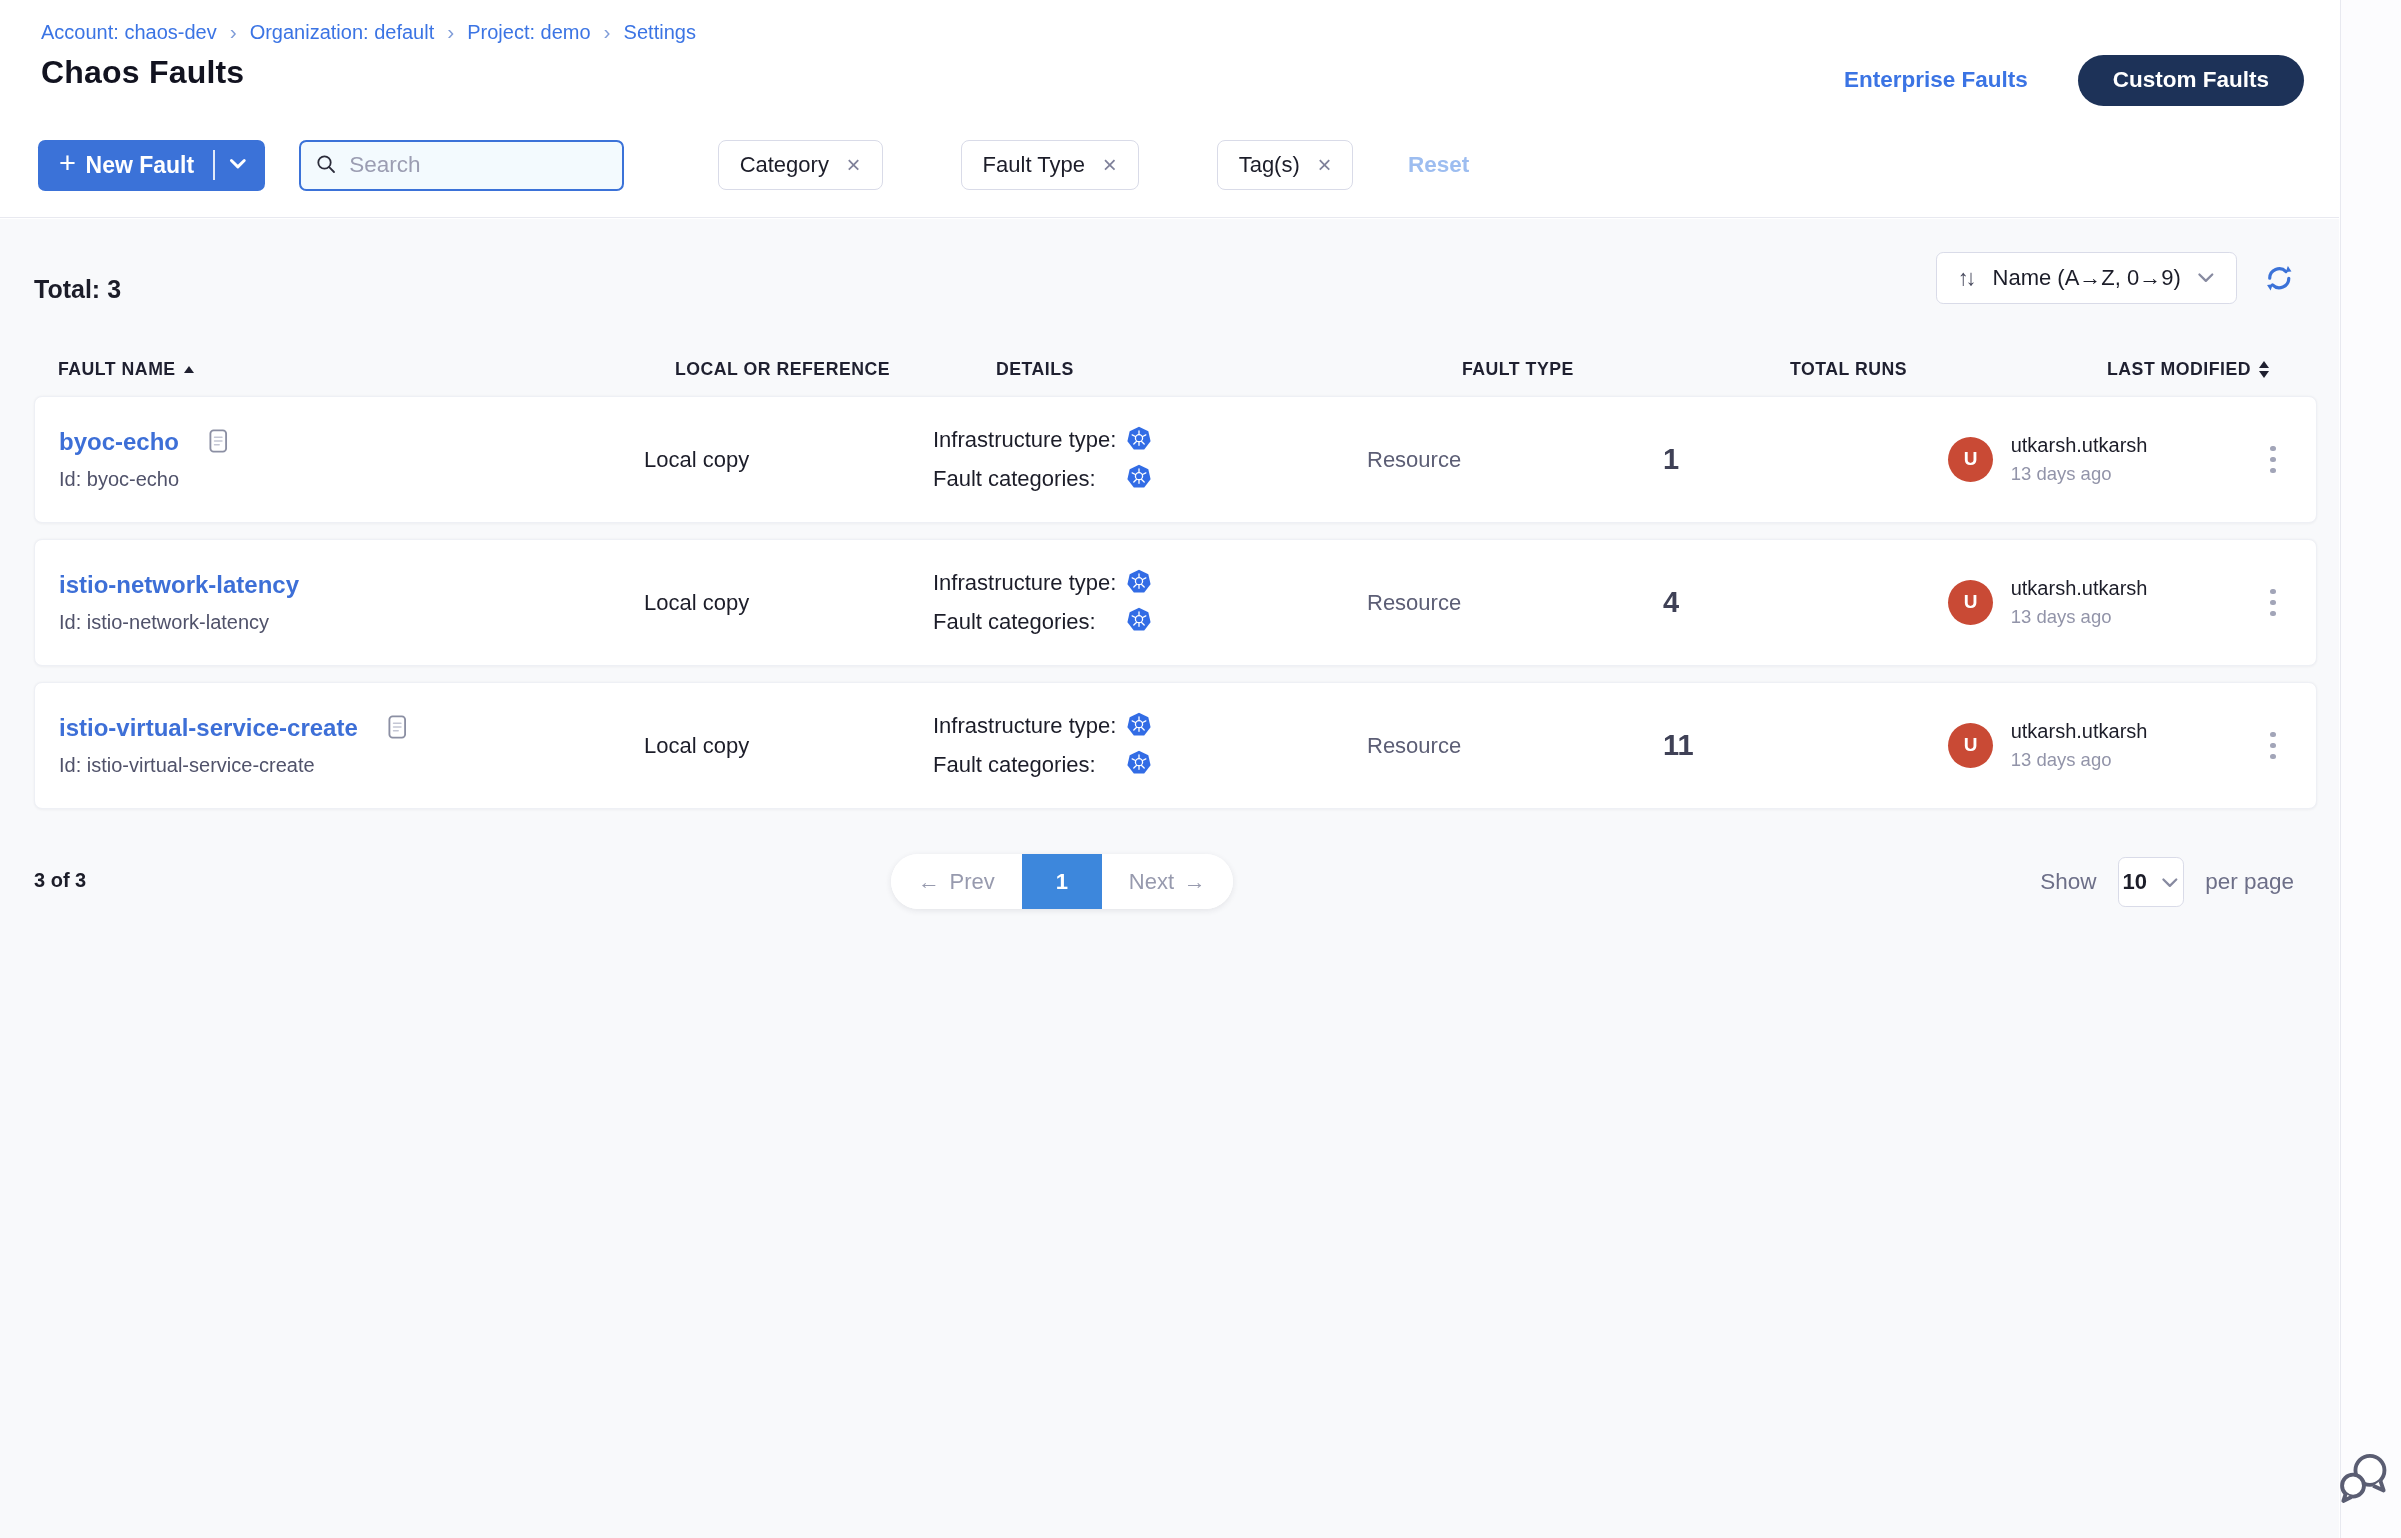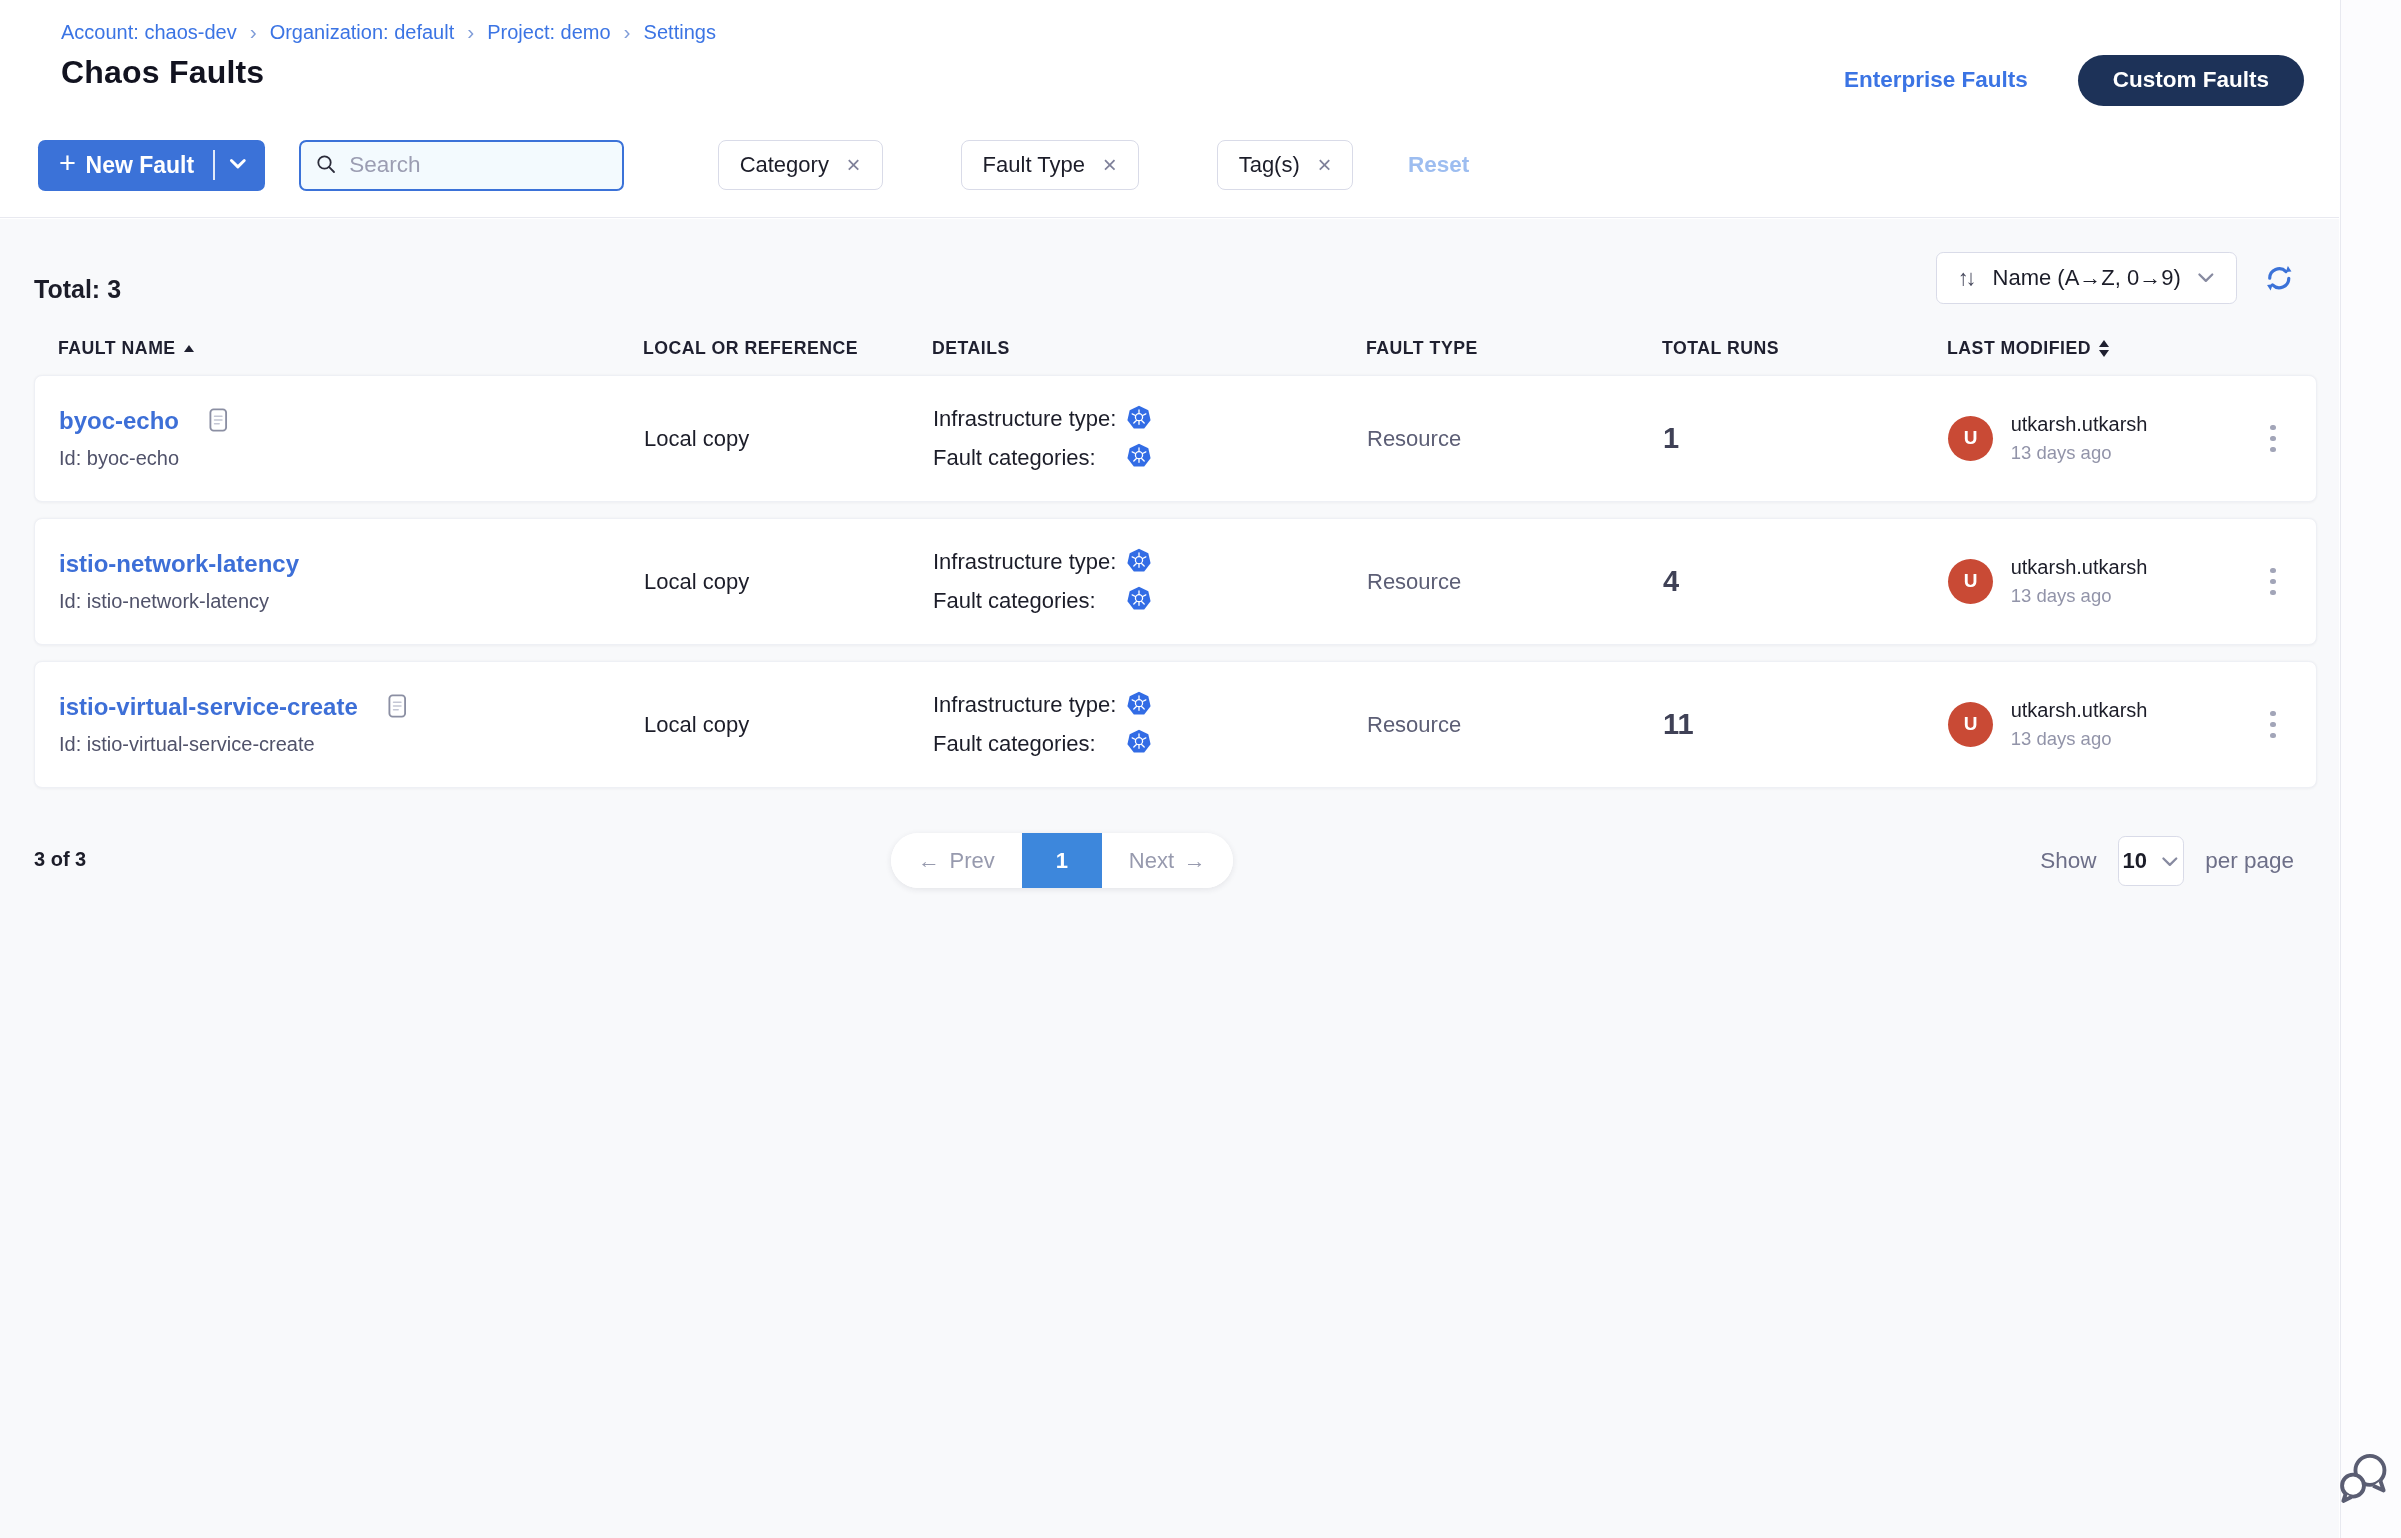--- a/index.html
+++ b/index.html
@@ -4,21 +4,21 @@
 <style>
   html,body{margin:0;padding:0;background:#fff;}
   .app{position:relative;width:2401px;height:1538px;background:#fff;overflow:hidden;
        font-family:"Liberation Sans", sans-serif;color:#1C1D29;}
 
   
   .gutter{position:absolute;top:0;right:0;bottom:0;width:60px;background:#FCFCFE;border-left:1.6px solid #E8E9F0;}
 
   
   .page-header{position:absolute;top:0;left:0;right:62px;height:126px;background:#fff;
-               border-bottom:1.6px solid #E8E9F0;box-sizing:border-box;padding:19px 35px 0 61px;
+               border-bottom:1.6px solid #E8E9F0;box-sizing:border-box;padding:19px 35px 0 41px;
                display:flex;justify-content:space-between;}
   .breadcrumb{display:flex;align-items:center;gap:13px;font-size:20px;height:27px;}
   .breadcrumb a{color:#3B74E4;text-decoration:none;}
   .crumb-sep{color:#7F9CD8;font-size:21px;transform:translateY(-0.8px);}
   .page-title{margin:8px 0 0 0;font-size:32px;font-weight:700;color:#121320;letter-spacing:0.2px;}
   .header-right{display:flex;align-items:center;gap:50px;padding-top:16px;}
   .enterprise-link{color:#3B74E4;font-size:22.5px;font-weight:700;text-decoration:none;}
   .custom-btn{background:#1D3258;color:#fff;border:none;border-radius:26.5px;height:51px;padding:0 35px;
               font-size:22.5px;font-weight:700;font-family:inherit;cursor:pointer;}
 
@@ -50,21 +50,21 @@
   .total-label{font-size:25px;font-weight:700;color:#1C1D29;}
   .sort-area{display:flex;align-items:center;gap:27px;padding-right:22.5px;}
   .sort-select{display:flex;align-items:center;gap:16px;height:50px;background:#fff;border:1.6px solid #D9DBE8;
                border-radius:7.2px;padding:0 21px;cursor:pointer;}
   .sort-glyph{color:#4B4D60;font-size:22px;letter-spacing:-3.2px;margin-right:3.2px;}
   .sort-select .val{font-size:22px;color:#1C1D29;}
   .chev{width:17.7px;height:11.3px;display:inline-block;}
   .refresh-btn{background:none;border:none;cursor:pointer;padding:0;display:flex;}
 
   .thead{display:grid;grid-template-columns:585px 289px 434px 296px 285px 1fr;align-items:center;
-         padding:0 32px 0 24px;margin-top:26px;height:37px;}
+         padding:0 32px 0 24px;margin-top:47px;height:37px;gap:32px;}
   .th{font-size:17.7px;font-weight:700;color:#1F2030;letter-spacing:0.5px;display:flex;align-items:center;gap:8px;}
   .tri-up{width:0;height:0;border-left:5.6px solid transparent;border-right:5.6px solid transparent;
           border-bottom:7.2px solid #1F2030;}
   .tri-dn{width:0;height:0;border-left:5.6px solid transparent;border-right:5.6px solid transparent;
           border-top:7.2px solid #1F2030;}
   .tri-both{display:flex;flex-direction:column;gap:3.2px;}
 
   .rows{display:flex;flex-direction:column;gap:16px;margin-top:8px;}
   .row-card{display:grid;grid-template-columns:585px 289px 434px 296px 285px 1fr;align-items:center;
             background:#fff;border:0.8px solid #EEF0F5;border-radius:8px;height:125px;

